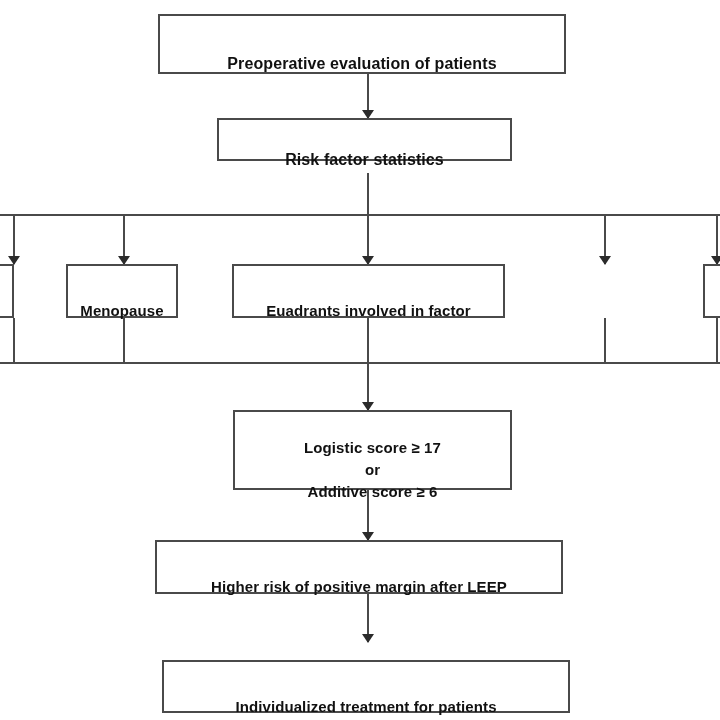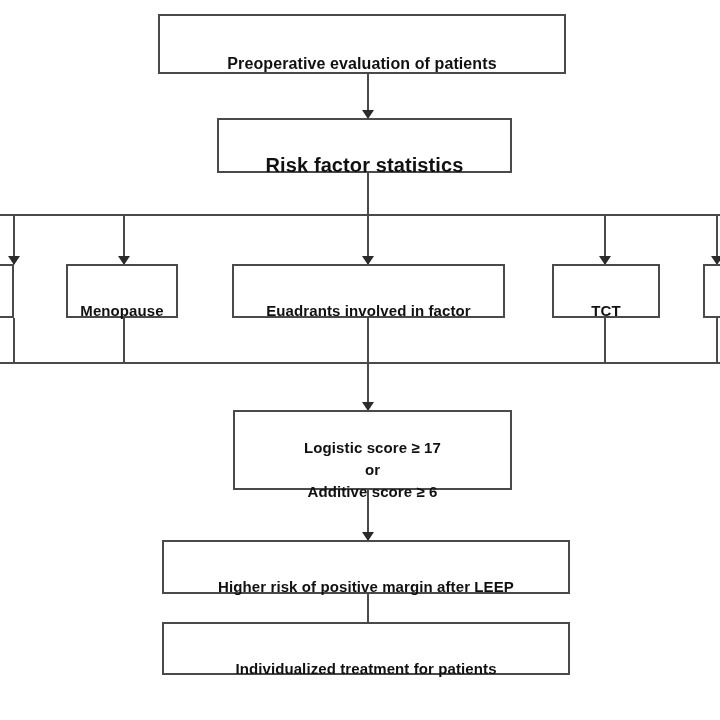--- a/index.html
+++ b/index.html
@@ -34,31 +34,31 @@
   }
   .node .lbl {
     display: block;
     width: 100%;
     padding: 0 6px;
     box-sizing: border-box;
     margin-top: 40px;
   }
 
   .n-top        { left:158px; top:14px;  width:408px; height:60px;  font-size:16px; }
-  .n-risk       { left:217px; top:118px; width:295px; height:55px;  font-size:20px; }
+  .n-risk       { left:217px; top:118px; width:295px; height:43px;  font-size:16px; }
 
   .n-mid-left   { left:-34px; top:264px; width:48px;  height:54px;  font-size:15px; }
   .n-menopause  { left:66px;  top:264px; width:112px; height:54px;  font-size:15px; }
   .n-quadrants  { left:232px; top:264px; width:273px; height:54px;  font-size:15px; }
   .n-tct        { left:552px; top:264px; width:108px; height:54px;  font-size:15px; }
   .n-mid-right  { left:703px; top:264px; width:52px;  height:54px;  font-size:15px; }
 
   .n-score      { left:233px; top:410px; width:279px; height:80px;  font-size:15px; }
-  .n-leep       { left:162px; top:540px; width:408px; height:54px;  font-size:15px; }
-  .n-treatment  { left:162px; top:622px; width:408px; height:53px;  font-size:15px;align-items:center; }
+  .n-leep       { left:155px; top:540px; width:408px; height:54px;  font-size:15px; }
+  .n-treatment  { left:162px; top:660px; width:408px; height:53px;  font-size:15px;align-items:center; }
 
   .n-score .lbl { line-height: 1.45; }
 
   
   .vline {
     position: absolute;
     width: 2px;
     background: #4a4a4a;
     z-index: 1;
   }
@@ -164,23 +164,20 @@
   </div>
 
   <div class="node n-menopause">
     <span class="lbl">Menopause</span>
   </div>
 
   <div class="node n-quadrants">
     <span class="lbl">Euadrants involved in factor</span>
   </div>
 
-  <div class="node n-tct">
-    <span class="lbl">TCT</span>
-  </div>
 
   <div class="node n-mid-right">
     <span class="lbl"></span>
   </div>
 
   <div class="node n-score">
     <span class="lbl">
       <span>Logistic score ≥ 17</span><br>
       <span>or</span><br>
       <span>Additive score ≥ 6</span>

